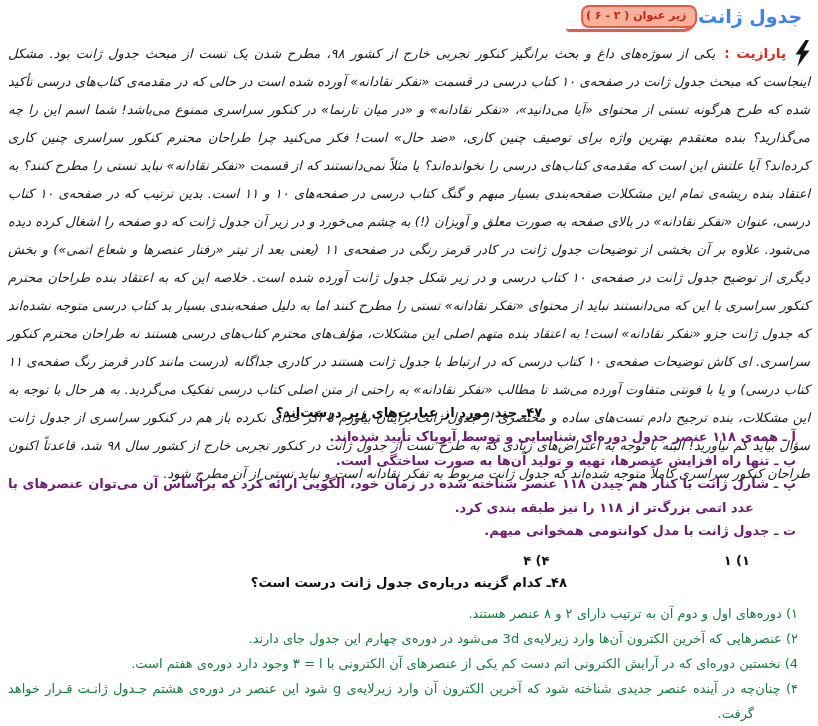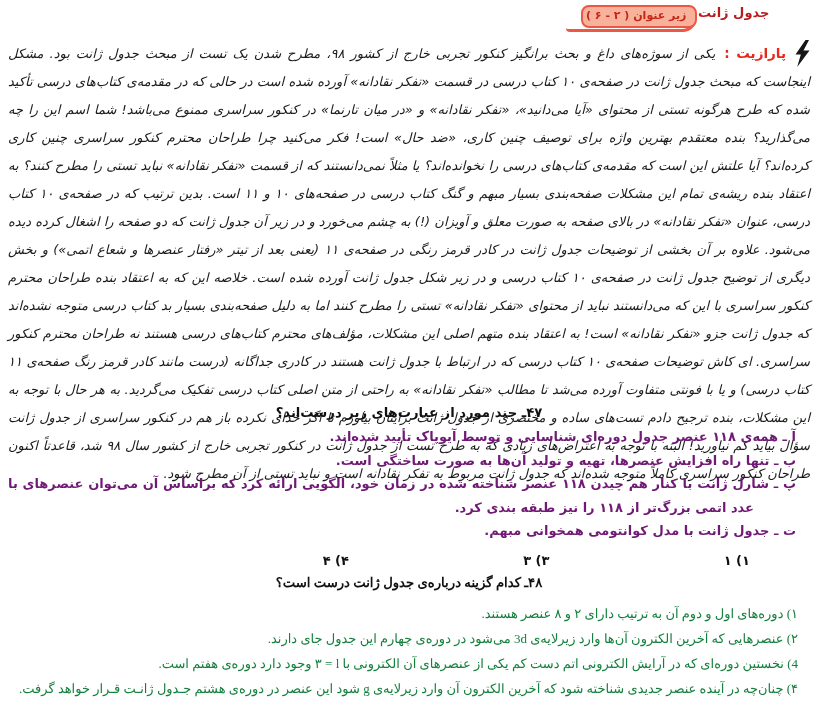--- a/index.html
+++ b/index.html
@@ -10,21 +10,21 @@
     font-family: "DejaVu Sans", sans-serif;
     direction: rtl;
     overflow: hidden;
     color: #1b1b1b;
   }
 
   
   .header { position: absolute; top: 0; left: 0; right: 0; height: 38px; }
   .hdr-title {
     position: absolute; left: 698px; top: 5px;
-    font-size: 13px; font-weight: bold; color: #b91c1c;
+    font-size: 19px; font-weight: bold; color: #3b82f6;
     white-space: nowrap;
   }
   .hdr-connector {
     position: absolute; left: 566px; top: 11px;
     width: 130px; height: 21px;
     border-right: 3px solid #ec5844;
     border-bottom: 3px solid #ec5844;
     border-bottom-right-radius: 13px;
     border-bottom-left-radius: 4px;
     z-index: 0;
@@ -59,21 +59,21 @@
   .parazit-label {
     color: #e7281b;
     font-weight: bold;
     font-style: normal;
     padding-left: 3px;
     font-size: 13.5px;
   }
 
   
   .q47 { position: absolute; top: 401px; right: 8px; left: 8px; }
-  .q48 { position: absolute; top: 571px; right: 8px; left: 8px; font-family: Liberation Serif, serif; }
+  .q48 { position: absolute; top: 571px; right: 8px; left: 8px; }
   .q-head {
     font-weight: bold; font-size: 13.2px; line-height: 24px; color: #111; text-align: center;
   }
   .q-num { letter-spacing: 0.5px; }
   .statement {
     font-weight: bold; font-size: 13px; line-height: 23.5px; color: #701a75;
     padding-right: 14px;
     text-align: justify;
   }
   .statement.hang {
@@ -121,21 +121,20 @@
   <div class="q-head">
     <span class="q-num">۴۷ـ</span>
     <span>چند مورد از عبارت‌های زیر درست‌اند؟</span>
   </div>
   <div class="statement">آ ـ همه‌ی ۱۱۸ عنصر جدول دوره‌ای شناسایی و توسط آیوپاک تأیید شده‌اند.</div>
   <div class="statement">ب ـ تنها راه افزایش عنصرها، تهیه و تولید آن‌ها به صورت ساختگی است.</div>
   <div class="statement hang">پ ـ شارل ژانت با کنار هم چیدن ۱۱۸ عنصر شناخته شده در زمان خود، الگویی ارائه کرد که براساس آن می‌توان عنصرهای با عدد اتمی بزرگ‌تر از ۱۱۸ را نیز طبقه بندی کرد.</div>
   <div class="statement">ت ـ جدول ژانت با مدل کوانتومی همخوانی مبهم.</div>
   <div class="answers">
     <div class="ans">۱) ۱</div>
-    <div class="ans">۳) ۳</div>
     <div class="ans">۴) ۴</div>
   </div>
 </div>
 
 <div class="q48">
   <div class="q-head">
     <span class="q-num">۴۸ـ</span>
     <span>کدام گزینه درباره‌ی جدول ژانت درست است؟</span>
   </div>
   <div class="choice">۱) دوره‌های اول و دوم آن به ترتیب دارای ۲ و ۸ عنصر هستند.</div>

